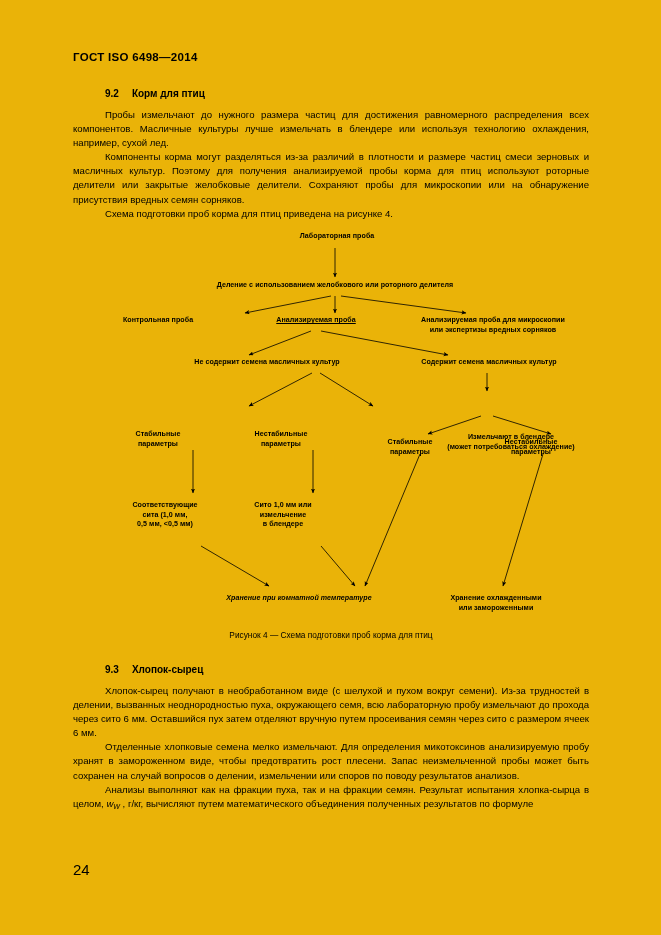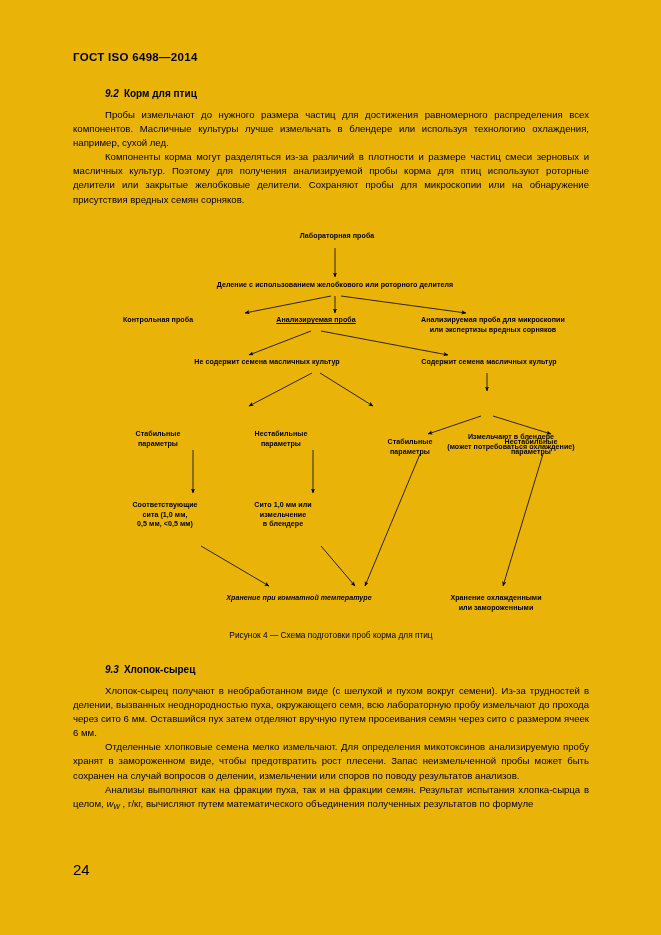--- a/index.html
+++ b/index.html
@@ -35,21 +35,21 @@
     left: 73px;
     top: 88px;
     width: 516px;
   }
   .sec-heading {
     font-size: 10px;
     font-weight: bold;
     margin: 0 0 9px 0;
     padding-left: 32px;
   }
-  .sec-heading .num { margin-right: 5px; font-style: italic; }
+  .sec-heading .num { margin-right: 13px; }
   p.body {
     font-size: 9.6px;
     line-height: 14.1px;
     margin: 0 0 0 0;
     text-align: justify;
     text-indent: 32px;
     hyphens: none;
   }
   .note-line {
     font-size: 9.6px;
@@ -115,20 +115,21 @@
 <div class="page">
 
   <div class="page-header">ГОСТ ISO 6498—2014</div>
 
   <div class="content">
     <div class="sec-heading">
       <span class="num">9.2</span><span>Корм для птиц</span>
     </div>
     <p class="body">Пробы измельчают до нужного размера частиц для достижения равномерного распределения всех компонентов. Масличные культуры лучше измельчать в блендере или используя технологию охлаждения, например, сухой лед.</p>
     <p class="body">Компоненты корма могут разделяться из-за различий в плотности и размере частиц смеси зерновых и масличных культур. Поэтому для получения анализируемой пробы корма для птиц используют роторные делители или закрытые желобковые делители. Сохраняют пробы для микроскопии или на обнаружение присутствия вредных семян сорняков.</p>
+    <p class="note-line">Схема подготовки проб корма для птиц приведена на рисунке 4.</p>
   </div>
 
   <div class="figure">
 
     <svg class="fig-svg" width="516" height="395">
       <defs>
         <marker id="arw" markerWidth="7" markerHeight="7" refX="5.6" refY="2.6" orient="auto">
           <path d="M0,0 L6,2.6 L0,5.2 L1.4,2.6 z" fill="#000"></path>
         </marker>
       </defs>

